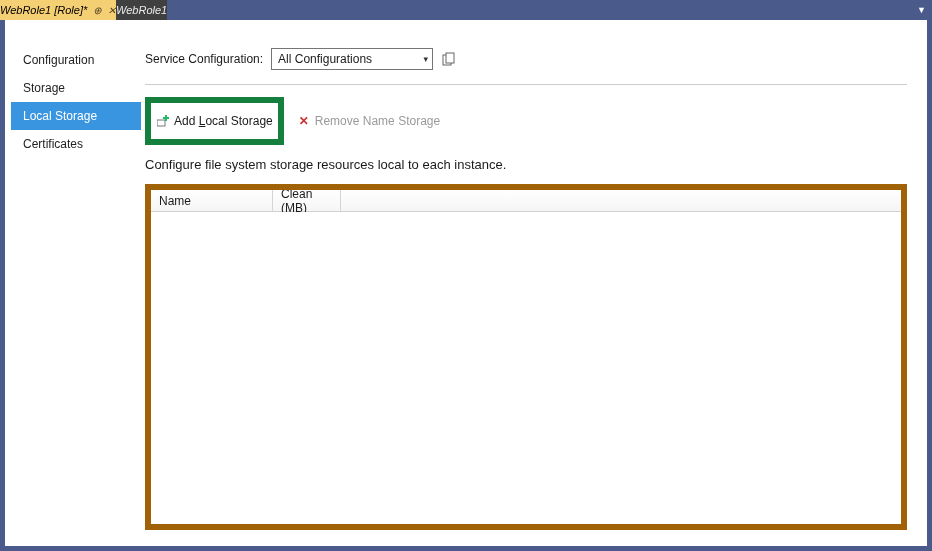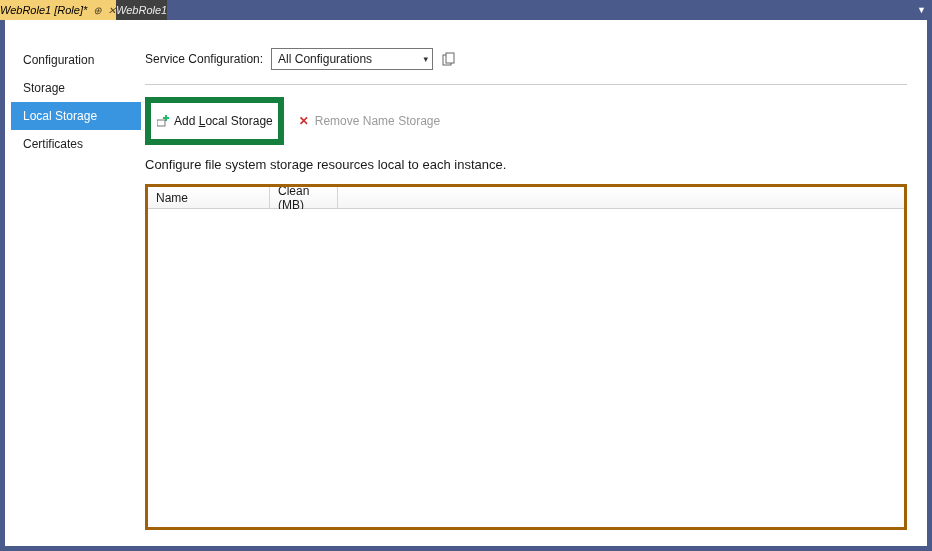--- a/index.html
+++ b/index.html
@@ -149,21 +149,21 @@
   }
   .ic.add { color: #2b6; }
   .ic.del { color: #c33; font-weight: bold; }
   .underline-letter { text-decoration: underline; }
   .desc {
     font-size: 13px;
     padding: 4px 0 12px 0;
   }
   .grid {
     flex: 1;
-    border: 3px solid #a16207;
+    border: 6px solid #a16207;
     background: #fff;
     display: flex;
     flex-direction: column;
     overflow: hidden;
   }
   .grid-head {
     display: flex;
     height: 22px;
     background: #fff;
     border-bottom: 1px solid #d0d0d0;

